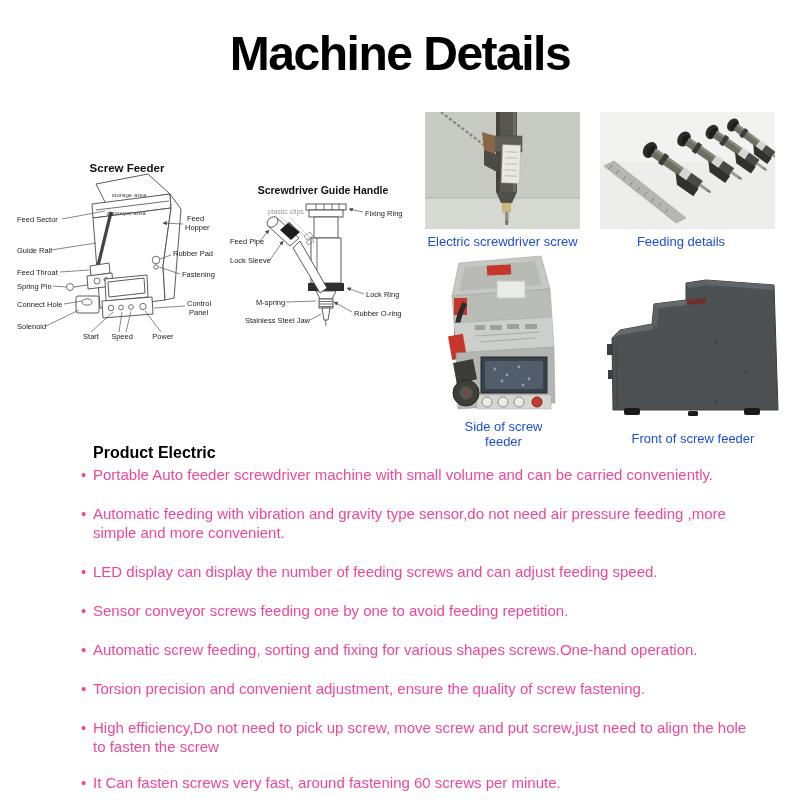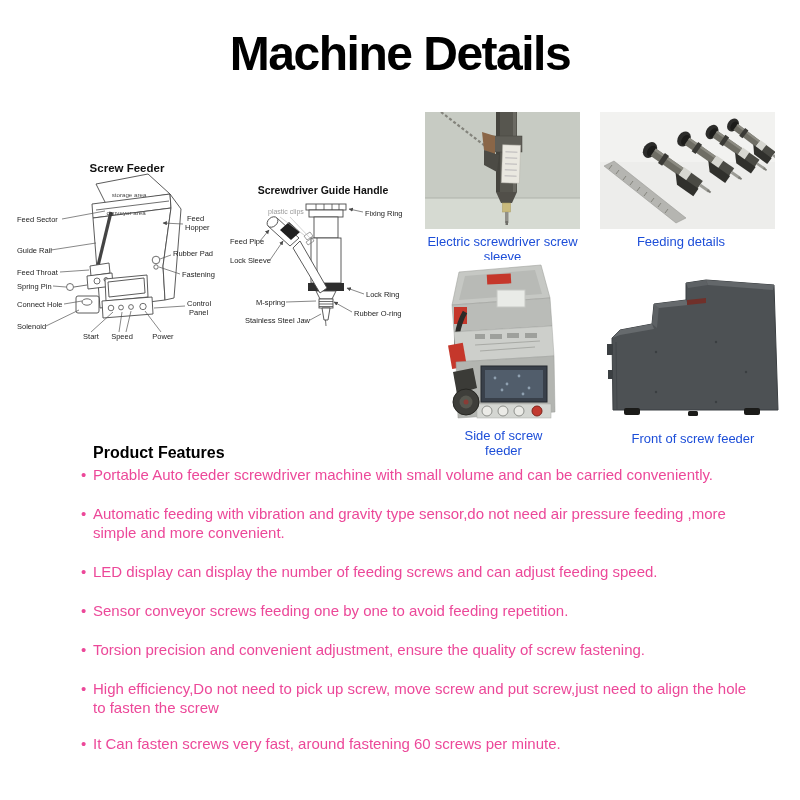--- a/index.html
+++ b/index.html
@@ -216,21 +216,21 @@
         <line x1="68" y1="97" x2="65" y2="101"></line>
       </g>
       <use href="#feeder" transform="translate(50,38) rotate(35)"></use>
       <use href="#feeder" transform="translate(84,27) rotate(35) scale(0.95)"></use>
       <use href="#feeder" transform="translate(112,20) rotate(35) scale(0.9)"></use>
       <use href="#feeder" transform="translate(133,13) rotate(37) scale(0.82)"></use>
     </svg>
     <figcaption>Feeding details</figcaption>
   </figure>
 
-  <figure class="photo" style="left:445px;top:260px;width:117px">
+  <figure class="photo" style="left:445px;top:251px;width:117px">
     <svg width="117" height="163" viewBox="0 0 117 163">
       <rect width="117" height="163" fill="#ffffff"></rect>
       <polygon points="14,12 96,5 105,38 7,45" fill="#c6c8c4" stroke="#a2a4a0" stroke-width="0.6"></polygon>
       <polygon points="20,16 90,10 97,34 14,40" fill="#b8bab6"></polygon>
       <rect x="42" y="14" width="24" height="10" fill="#c5372b" transform="rotate(-3 54 19)"></rect>
       <polygon points="7,45 105,38 107,66 9,72" fill="#babcb8" stroke="#9a9c98" stroke-width="0.5"></polygon>
       <rect x="52" y="30" width="28" height="17" fill="#e9ebe7" stroke="#c6c8c4"></rect>
       <rect x="9" y="47" width="13" height="17" fill="#c5372b"></rect>
       <path d="M20,52 C12,66 10,82 13,100" stroke="#2b2b29" stroke-width="5" fill="none"></path>
       <path d="M13,100 L26,112" stroke="#2b2b29" stroke-width="4" fill="none"></path>
@@ -289,25 +289,26 @@
           <circle cx="120" cy="130" r="1.2"></circle>
       </g>
       <rect x="28" y="136" width="16" height="7" rx="2" fill="#1b1b19"></rect>
       <rect x="148" y="136" width="16" height="7" rx="2" fill="#1b1b19"></rect>
       <rect x="92" y="139" width="10" height="5" rx="1.5" fill="#1b1b19"></rect>
     </svg>
     <figcaption>Front of screw feeder</figcaption>
   </figure>
 
   <section class="features">
-    <h2>Product Features</h2>
+    <h2>Product Electric</h2>
     <ul>
       <li><span>Portable Auto feeder screwdriver machine with small volume and can be carried conveniently.</span></li>
       <li><span>Automatic feeding with vibration and gravity type sensor,do not need air pressure feeding ,more simple and more convenient.</span></li>
       <li><span>LED display can display the number of feeding screws and can adjust feeding speed.</span></li>
       <li><span>Sensor conveyor screws feeding one by one to avoid feeding repetition.</span></li>
+      <li><span>Automatic screw feeding, sorting and fixing for various shapes screws.One-hand operation.</span></li>
       <li><span>Torsion precision and convenient adjustment, ensure the quality of screw fastening.</span></li>
       <li><span>High efficiency,Do not need to pick up screw, move screw and put screw,just need to align the hole to fasten the screw</span></li>
       <li><span>It Can fasten screws very fast, around fastening 60 screws per minute.</span></li>
     </ul>
   </section>
 
 </div>
 
 </body></html>

